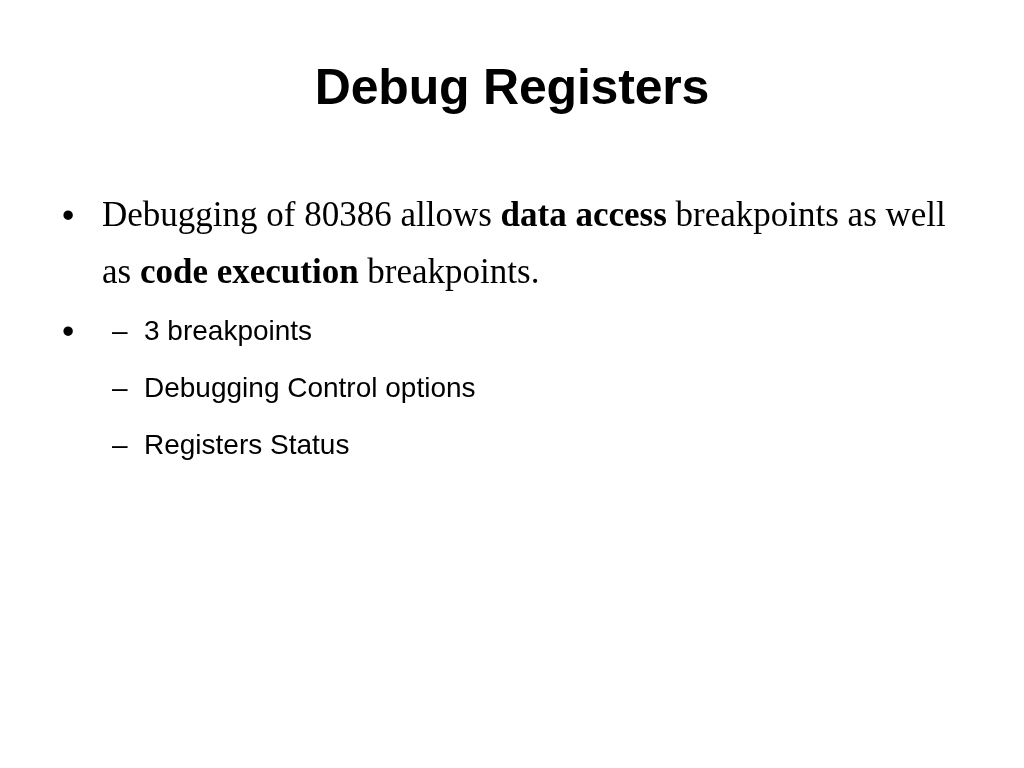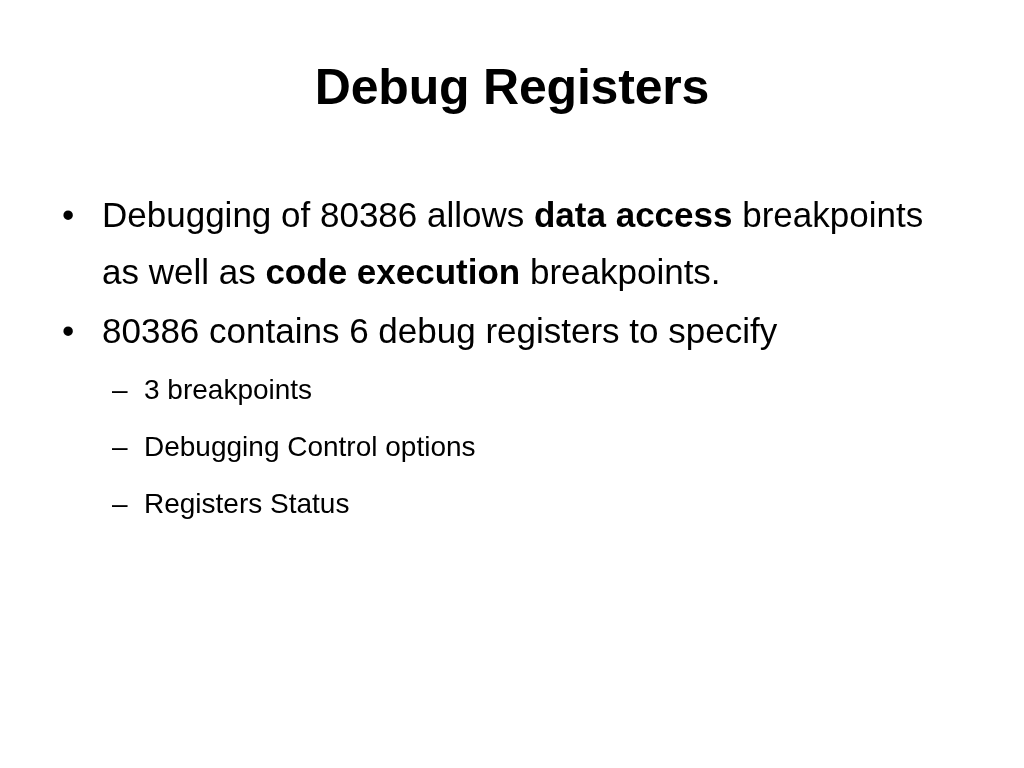--- a/index.html
+++ b/index.html
@@ -67,20 +67,21 @@
     left: 6px;
     top: 0;
     width: 26px;
     font-size: 35px;
     line-height: 57px;
     text-align: left;
   }
 
   li.bullet-l1 > .bullet-text {
     display: block;
+    font-family: Liberation Serif, serif;
   }
 
   
   ul.level2 {
     list-style: none;
     margin: 2px 0 0 0;
     padding: 0;
   }
 
   li.bullet-l2 {
@@ -120,21 +121,20 @@
 
     <ul class="level1">
 
       <li class="bullet-l1">
         <span class="marker">•</span>
         <span class="bullet-text"><span>Debugging of 80386 allows </span><span class="bold">data access</span><span> breakpoints as well as </span><span class="bold">code execution</span><span> breakpoints.</span></span>
       </li>
 
       <li class="bullet-l1">
         <span class="marker">•</span>
-        <span class="bullet-text">80386 contains 6 debug registers to specify</span>
 
         <ul class="level2">
           <li class="bullet-l2">
             <span class="marker">–</span>
             <span class="bullet-text">3 breakpoints</span>
           </li>
           <li class="bullet-l2">
             <span class="marker">–</span>
             <span class="bullet-text">Debugging Control options</span>
           </li>

